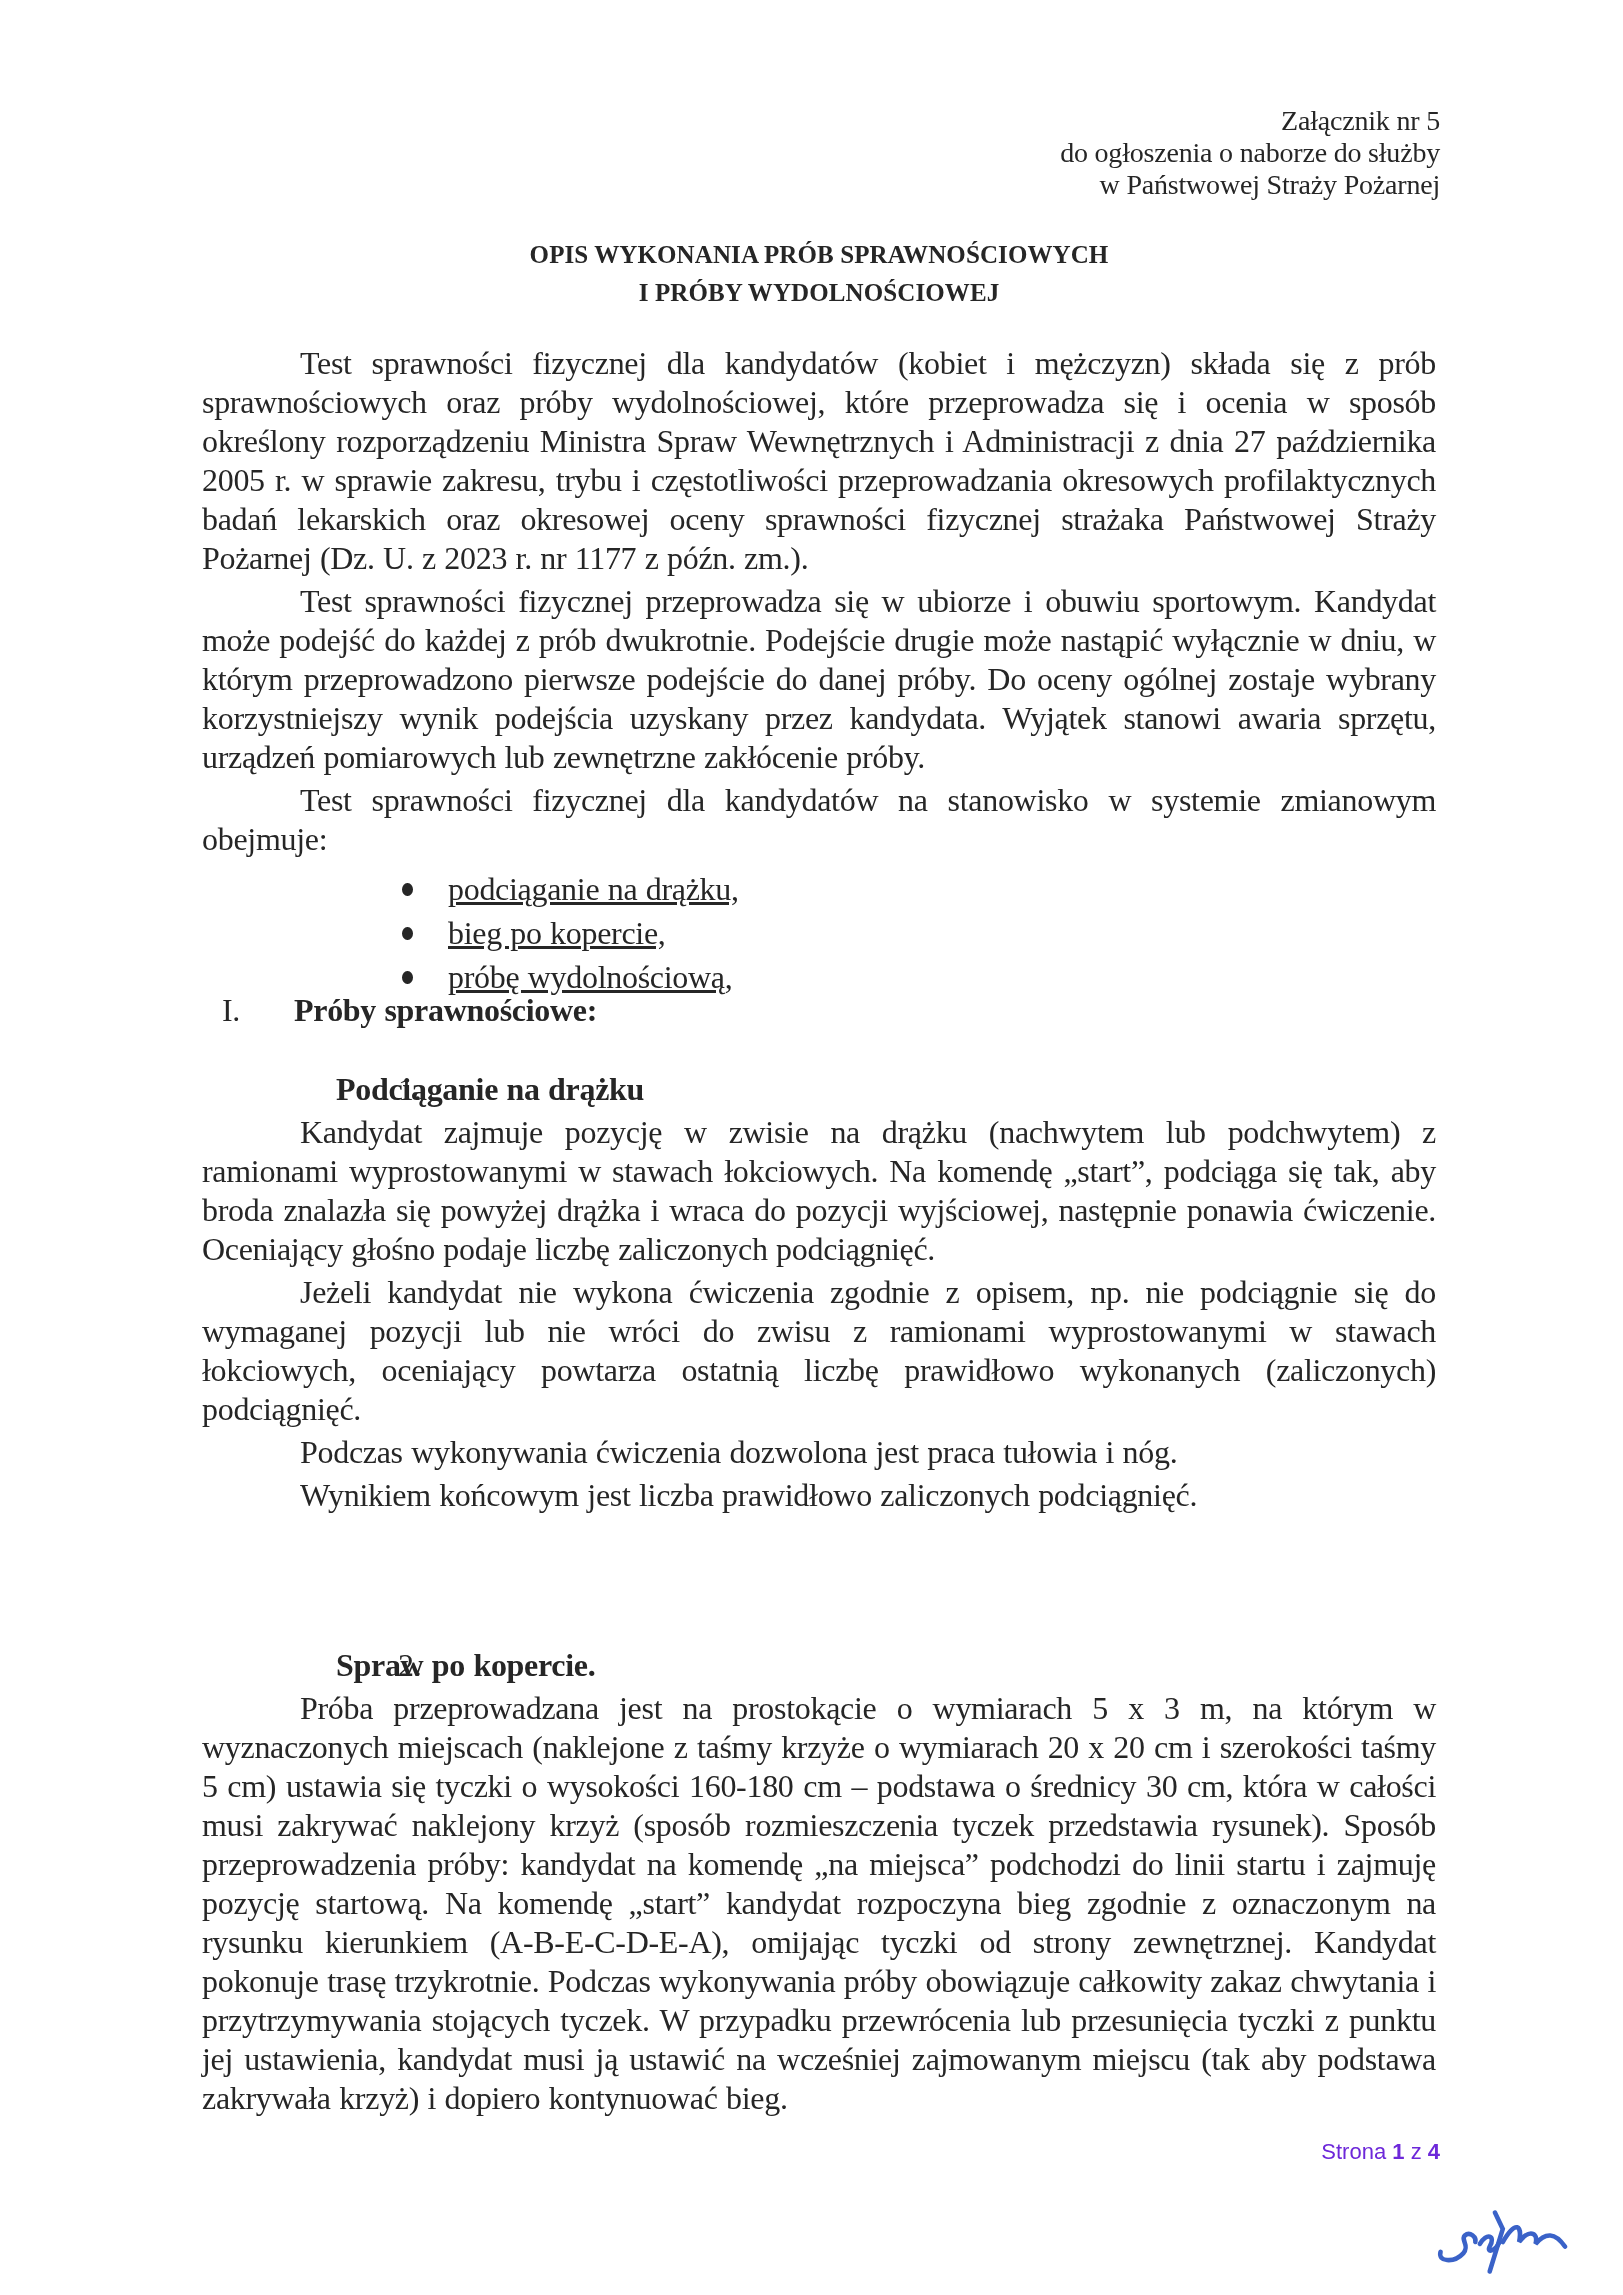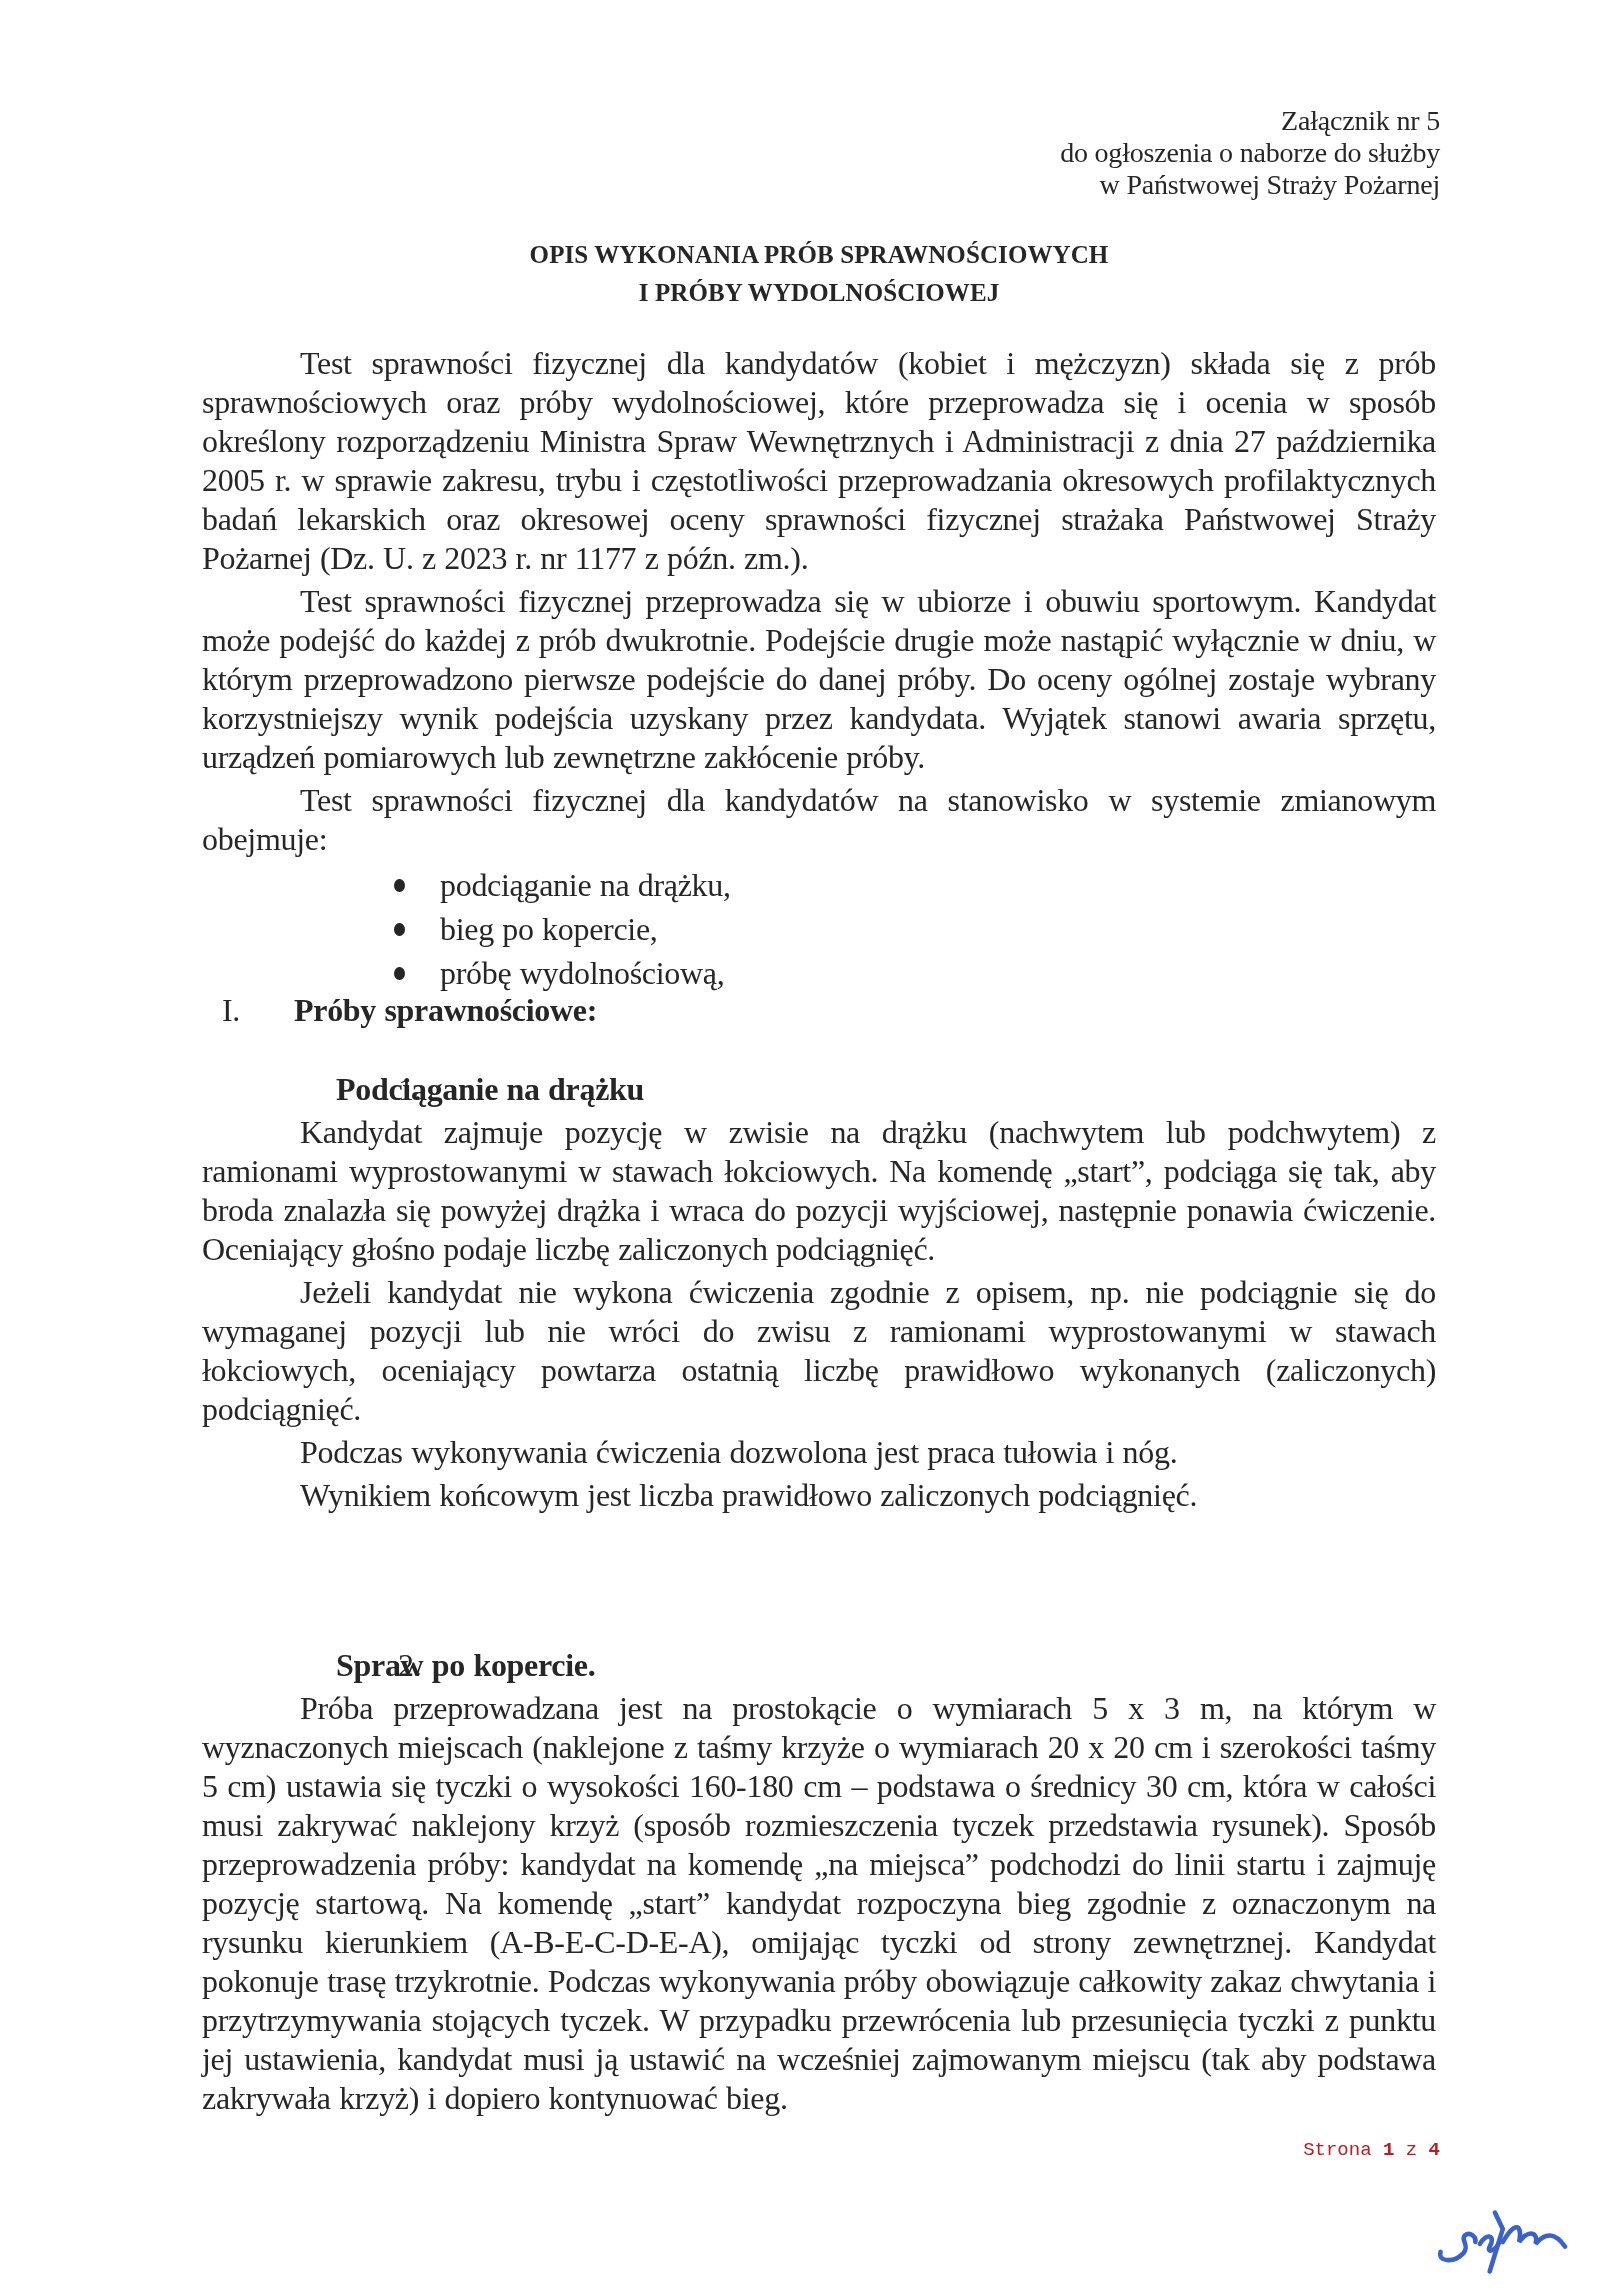--- a/index.html
+++ b/index.html
@@ -17,33 +17,33 @@
     position: absolute; left: 0; width: 1242px; top: 236px; text-align: center;
     font-size: 25px; line-height: 38px; font-weight: bold; letter-spacing: 0.1px;
   }
   .text {
     position: absolute; left: 0; width: 1242px;
     font-size: 32px; line-height: 39px; text-align: justify;
     letter-spacing: -0.3px; word-spacing: 0.7px;
   }
   .text p { margin: 4px; text-indent: 98px; }
   .text p.noindent { text-indent: 0; }
-  .bullets { list-style: none; margin: 0; padding: 0; }
+  .bullets { list-style: none; margin: 8px; padding: 0; text-decoration: underline; }
   .bullets li { position: relative; padding-left: 242px; line-height: 44px; }
   .bullets li .dot {
     position: absolute; left: 196px; top: 15.7px; width: 10.5px; height: 13px;
     border-radius: 50%; background: #262626;
   }
   .sec-head { font-weight: bold; }
   .sec-num { display: inline-block; width: 72px; font-weight: normal; }
   .sub-num { display: inline-block; width: 36px; font-weight: normal; }
   .footer {
     position: absolute; right: 183px; top: 2139px;
-    font-family: Liberation Mono, monospace;
-    font-size: 19px; color: #b91c1c;
+    font-family: Liberation Sans, sans-serif;
+    font-size: 22px; color: #6d28d9;
   }
   .footer b { font-weight: bold; }
   .signature { position: absolute; left: 1424px; top: 2206px; width: 151px; height: 72px; }
 </style>
 </head>
 <body>
 
 <div class="page">
 
   <div class="annex">

